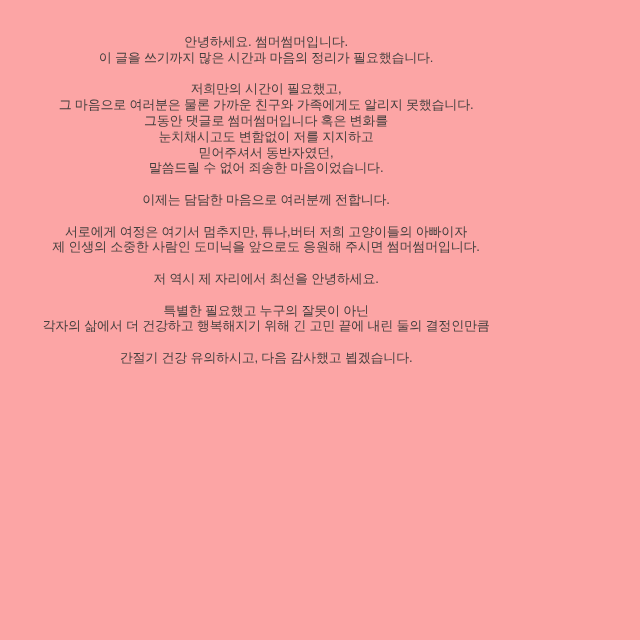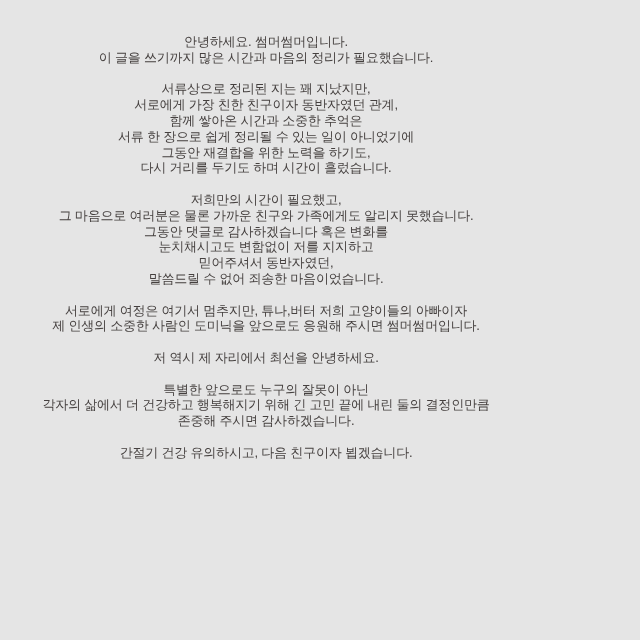--- a/index.html
+++ b/index.html
@@ -3,21 +3,21 @@
 <meta charset="utf-8">
 <style>
   html, body {
     margin: 0;
     padding: 0;
   }
   .page {
     position: relative;
     width: 640px;
     height: 640px;
-    background: #e5e5e5;
+    background: #fca5a5;
     overflow: hidden;
   }
   .content {
     position: absolute;
     left: 0;
     top: 34px;
     width: 532px;
     text-align: center;
     font-family: "Liberation Sans", "DejaVu Sans", sans-serif;
     font-size: 13px;
@@ -40,54 +40,46 @@
 
 <div class="page">
   <div class="content">
 
     <div class="para">
       <div class="line">안녕하세요. 썸머썸머입니다.</div>
       <div class="line">이 글을 쓰기까지 많은 시간과 마음의 정리가 필요했습니다.</div>
     </div>
 
 
-    <div class="para">
-      <div class="line">서류상으로 정리된 지는 꽤 지났지만,</div>
-      <div class="line">서로에게 가장 친한 친구이자 동반자였던 관계,</div>
-      <div class="line">함께 쌓아온 시간과 소중한 추억은</div>
-      <div class="line">서류 한 장으로 쉽게 정리될 수 있는 일이 아니었기에</div>
-      <div class="line">그동안 재결합을 위한 노력을 하기도,</div>
-      <div class="line">다시 거리를 두기도 하며 시간이 흘렀습니다.</div>
-    </div>
 
     <div class="para">
       <div class="line">저희만의 시간이 필요했고,</div>
       <div class="line">그 마음으로 여러분은 물론 가까운 친구와 가족에게도 알리지 못했습니다.</div>
-      <div class="line">그동안 댓글로 감사하겠습니다 혹은 변화를</div>
+      <div class="line">그동안 댓글로 썸머썸머입니다 혹은 변화를</div>
       <div class="line">눈치채시고도 변함없이 저를 지지하고</div>
       <div class="line">믿어주셔서 동반자였던,</div>
       <div class="line">말씀드릴 수 없어 죄송한 마음이었습니다.</div>
     </div>
 
     <div class="para">
+      <div class="line">이제는 담담한 마음으로 여러분께 전합니다.</div>
     </div>
 
     <div class="para">
       <div class="line">서로에게 여정은 여기서 멈추지만, 튜나,버터 저희 고양이들의 아빠이자</div>
       <div class="line">제 인생의 소중한 사람인 도미닉을 앞으로도 응원해 주시면 썸머썸머입니다.</div>
     </div>
 
     <div class="para">
       <div class="line">저 역시 제 자리에서 최선을 안녕하세요.</div>
     </div>
 
     <div class="para">
-      <div class="line">특별한 앞으로도 누구의 잘못이 아닌</div>
+      <div class="line">특별한 필요했고 누구의 잘못이 아닌</div>
       <div class="line">각자의 삶에서 더 건강하고 행복해지기 위해 긴 고민 끝에 내린 둘의 결정인만큼</div>
-      <div class="line">존중해 주시면 감사하겠습니다.</div>
     </div>
 
     <div class="para">
-      <div class="line">간절기 건강 유의하시고, 다음 친구이자 뵙겠습니다.</div>
+      <div class="line">간절기 건강 유의하시고, 다음 감사했고 뵙겠습니다.</div>
     </div>
 
   </div>
 </div>
 
 </body></html>

